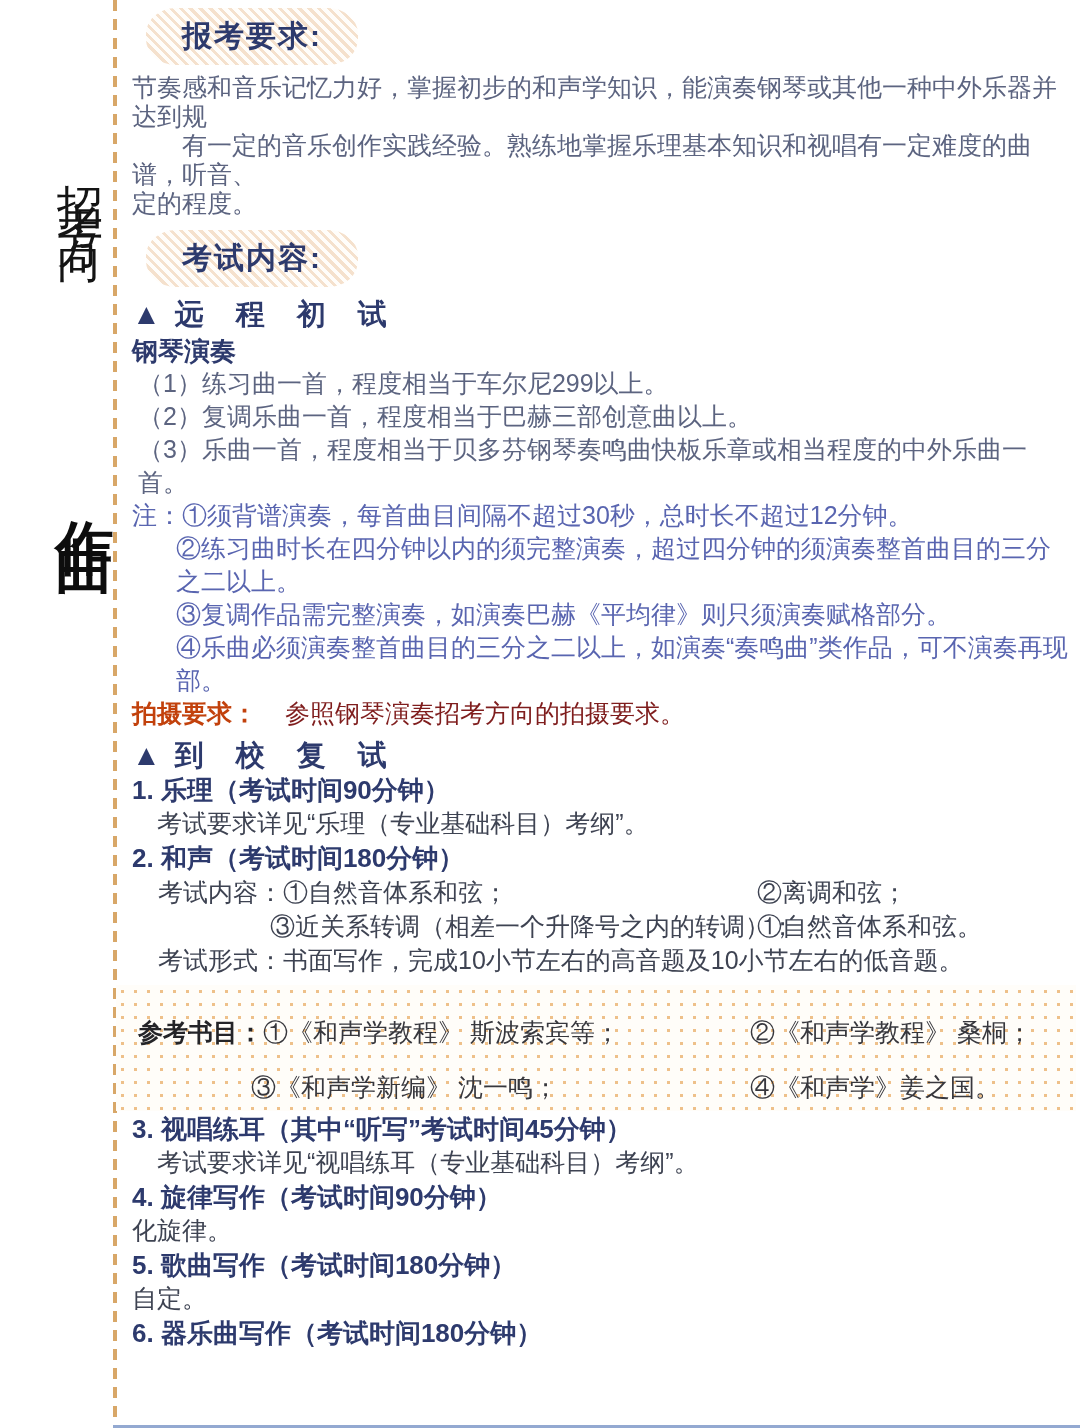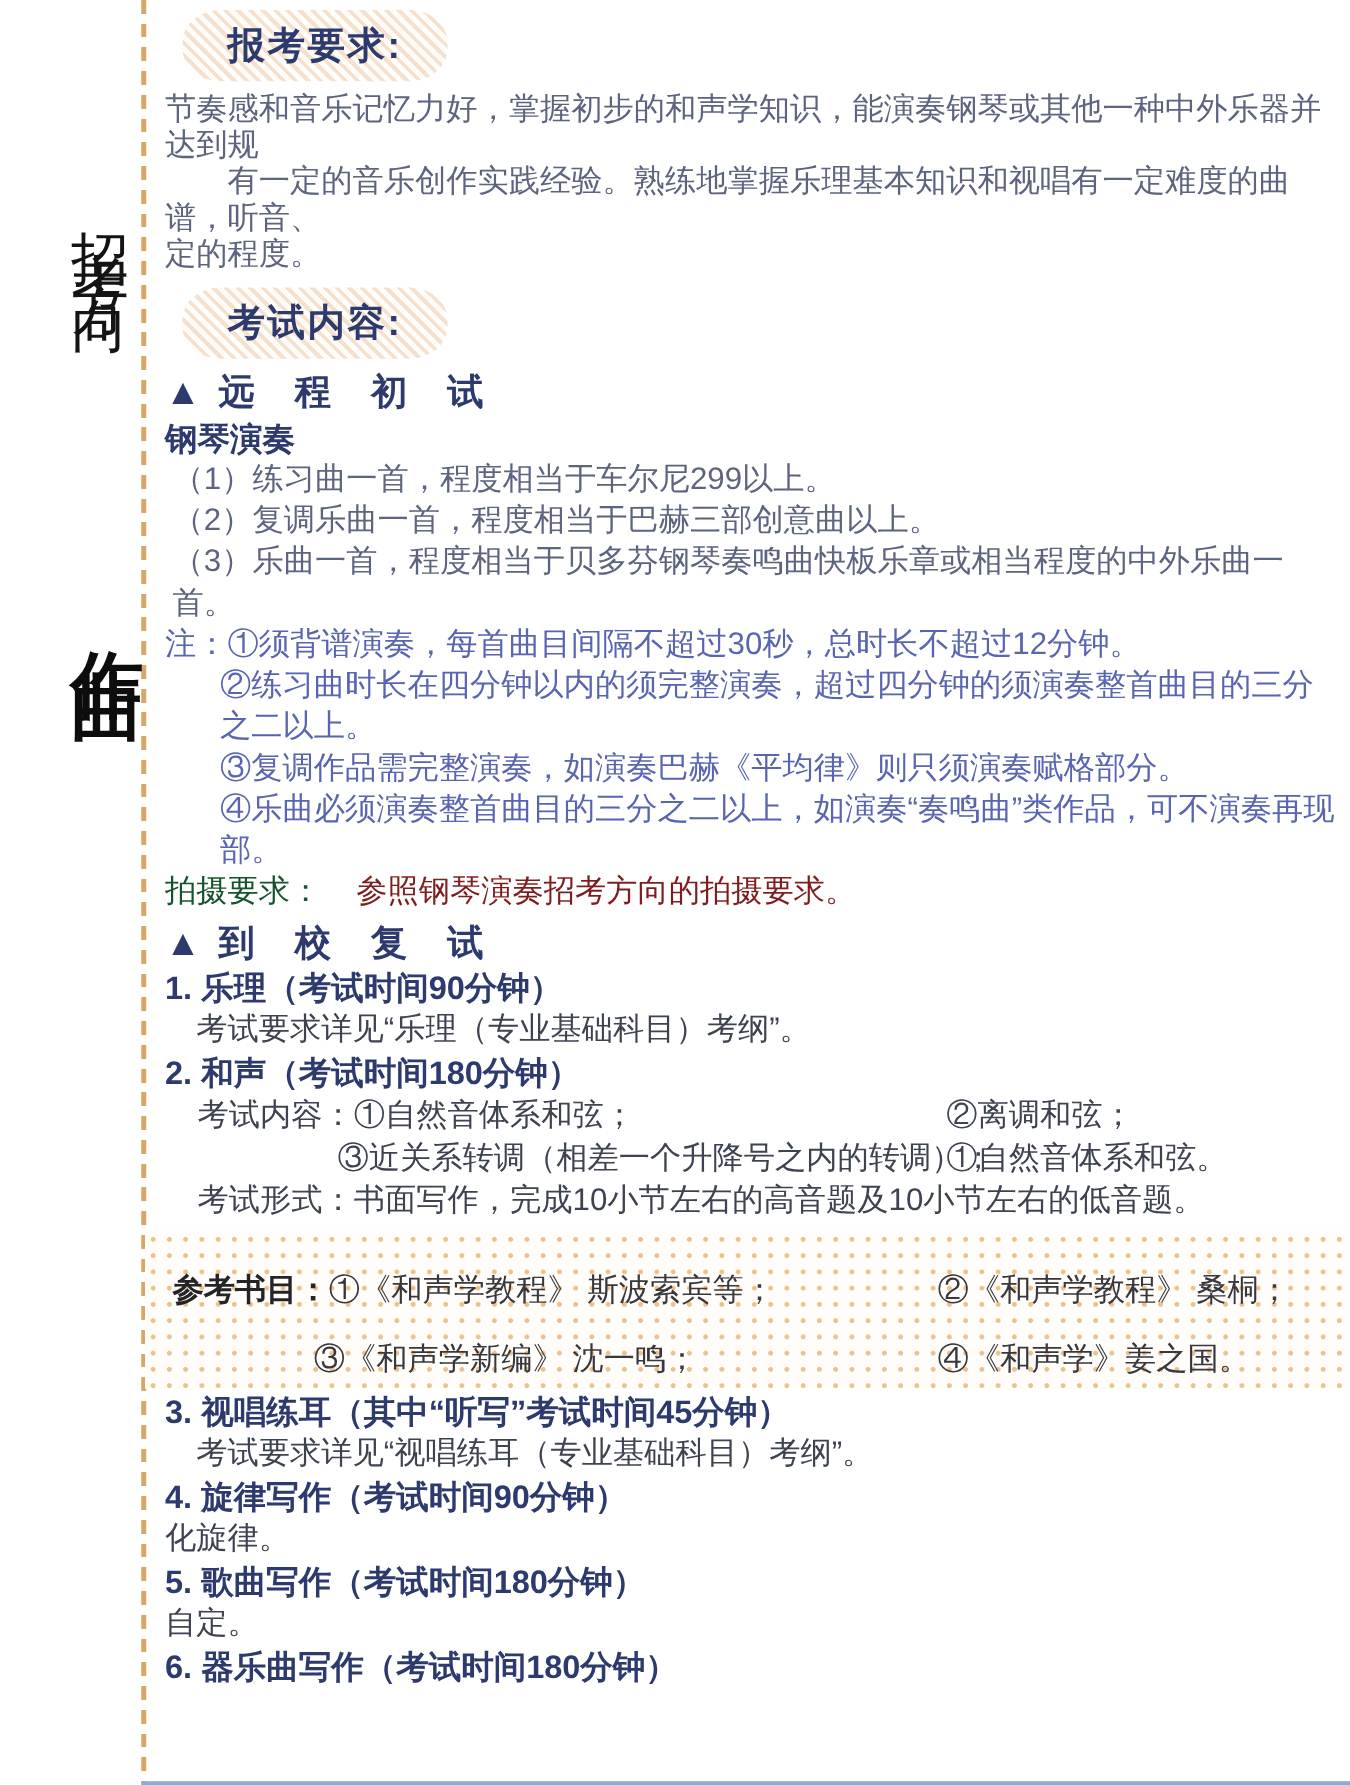--- a/index.html
+++ b/index.html
@@ -38,21 +38,21 @@
   .req-body .ln { display:block; }
   .req-body .ind { text-indent:2em; }
   .tri-head { margin-top:10px; font-size:29px; font-weight:bold; color:#2d3a6d; line-height:34px; }
   .tri-head .tri { margin-right:14px; letter-spacing:0; }
   .tri-head .t { letter-spacing:12px; }
   .subject { margin-top:4px; font-size:26px; font-weight:bold; color:#2d3a6d; line-height:32px; }
   .item { font-size:25px; line-height:33px; color:#5c6480; margin-left:6px; }
   .note { font-size:25px; line-height:33px; color:#5965b0; }
   .note.nindent { padding-left:44px; }
   .filming { font-size:25px; line-height:33px; }
-  .filming .lbl { color:#14532d; }
+  .filming .lbl { color:#c2410c;font-weight:bold; }
   .filming .txt { color:#7f1d1d;margin-left:28px; }
   .onsite-head { margin-top:8px; }
   .num-title { margin-top:2px; font-size:26px; font-weight:bold; color:#2d3a6d; line-height:33px; }
   .body-line { font-size:25px; line-height:33px; color:#3e4352; text-indent:1em; }
   .body-line.cont { text-indent:0; }
   .tworow { position:relative; font-size:25px; line-height:34px; color:#3e4352; padding-left:26px; }
   .tworow .col2 { position:absolute; left:625px; top:0; }
   .tworow.r2 { padding-left:138px; }
   .refs-band {
     position:relative; margin:8px 0 0 -16px; width:918px; padding:8px 20px 8px 22px;

